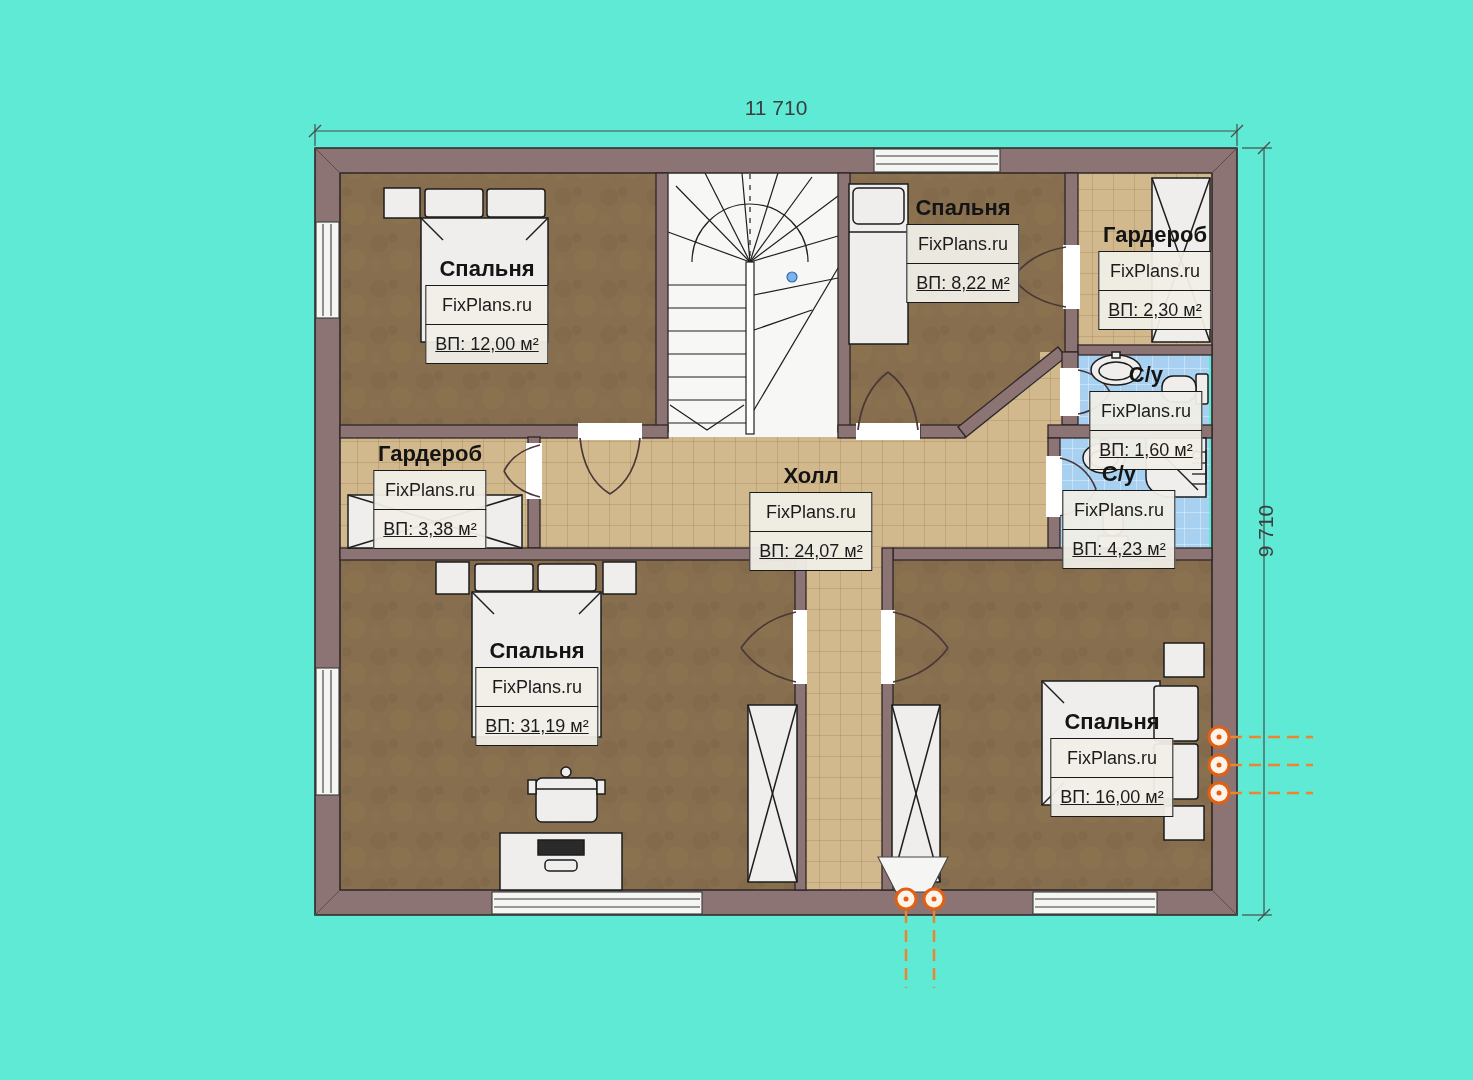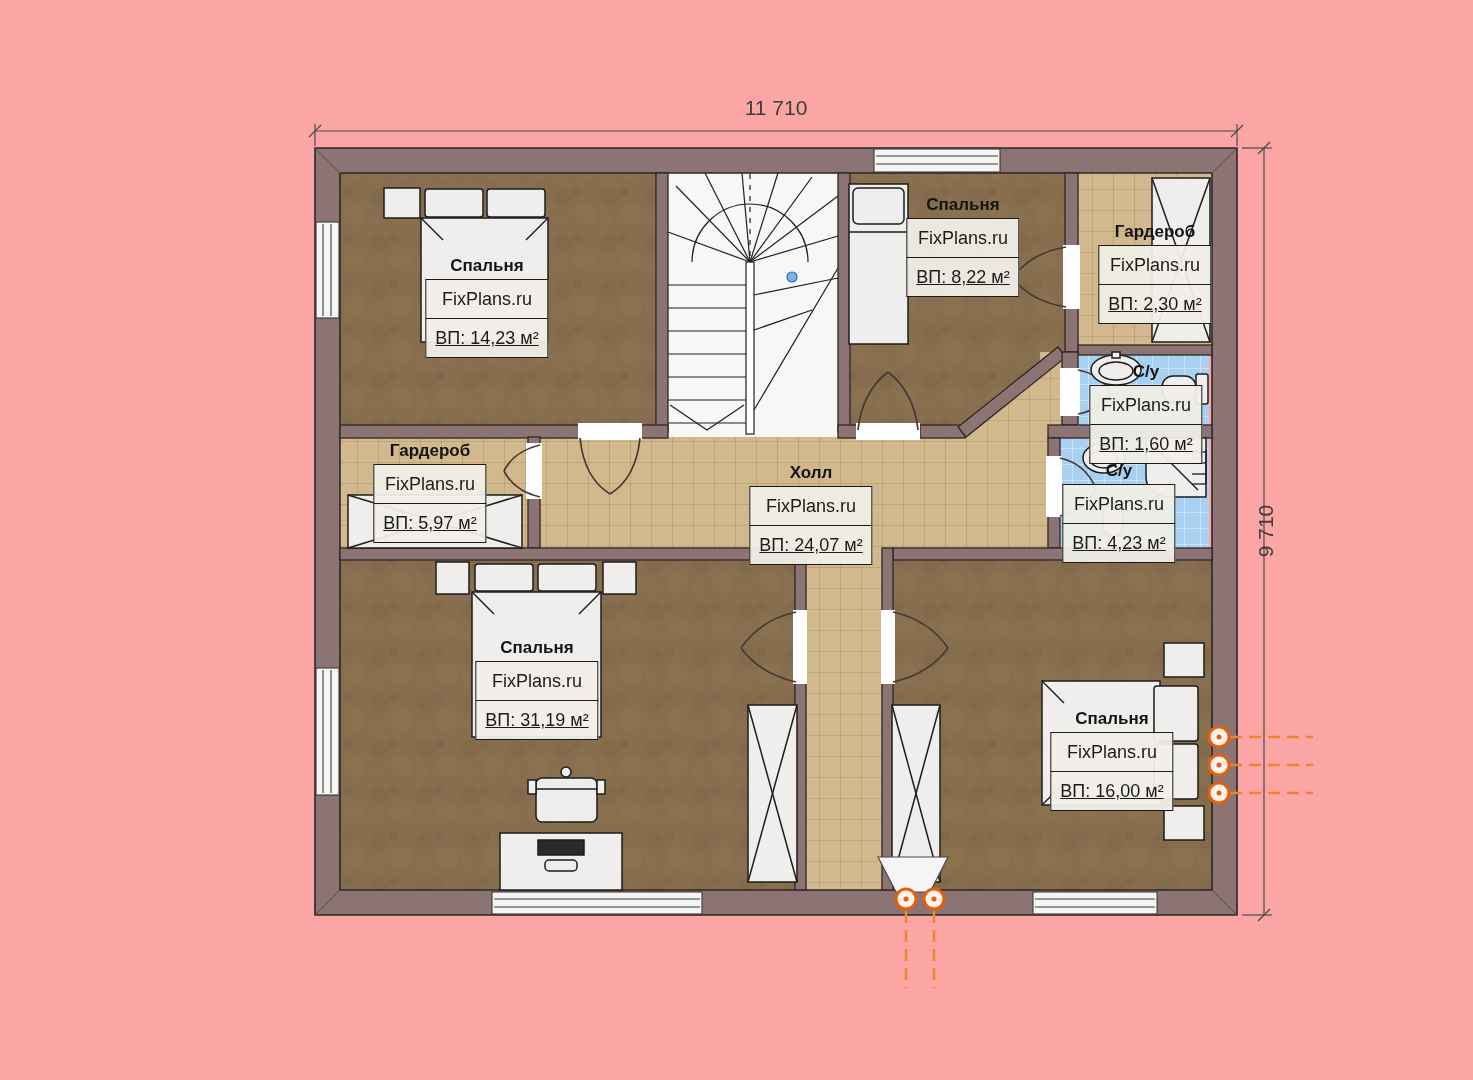--- a/index.html
+++ b/index.html
@@ -1,21 +1,21 @@
 <!DOCTYPE html>
 <html><head>
 <meta charset="utf-8">
 <style>
   html,body{margin:0;padding:0;background:#ffffff;}
-  #canvas{position:relative;width:1473px;height:1080px;background:#fca5a5;overflow:hidden;
+  #canvas{position:relative;width:1473px;height:1080px;background:#5eead4;overflow:hidden;
           font-family:"Liberation Sans",sans-serif;}
   #plan-svg{position:absolute;left:0;top:0;}
   .room-label{position:absolute;transform:translateX(-50%);display:flex;flex-direction:column;
               align-items:center;color:#161616;z-index:5;}
-  .room-name{font-weight:bold;font-size:17px;margin-bottom:3px;white-space:nowrap;color:#141414;}
+  .room-name{font-weight:bold;font-size:22px;margin-bottom:3px;white-space:nowrap;color:#141414;}
   .label-boxes{display:flex;flex-direction:column;align-items:stretch;}
   .brand-box,.area-box{border:1.6px solid #1a1a1a;background:rgba(240,238,231,0.95);
        padding:7px 9px;font-size:18px;text-align:center;line-height:1.35;white-space:nowrap;color:#1b1b1b;}
   .area-box{margin-top:-1.6px;text-decoration:underline;}
   .dim-label{position:absolute;font-size:21px;color:#3d3d3d;z-index:4;white-space:nowrap;}
   .dim-top{left:776px;top:96px;transform:translateX(-50%);}
   .dim-right{left:1266px;top:531px;transform:translate(-50%,-50%) rotate(-90deg);}
 </style>
 </head>
 <body>
@@ -323,21 +323,21 @@
   </g>
 </svg>
 
   <div class="dim-label dim-top">11 710</div>
   <div class="dim-label dim-right">9 710</div>
 
   <div class="room-label" style="left:487px;top:256px">
     <div class="room-name">Спальня</div>
     <div class="label-boxes">
       <div class="brand-box">FixPlans.ru</div>
-      <div class="area-box">ВП: 14,23 м²</div>
+      <div class="area-box">ВП: 12,00 м²</div>
     </div>
   </div>
 
   <div class="room-label" style="left:963px;top:195px">
     <div class="room-name">Спальня</div>
     <div class="label-boxes">
       <div class="brand-box">FixPlans.ru</div>
       <div class="area-box">ВП: 8,22 м²</div>
     </div>
   </div>
@@ -363,21 +363,21 @@
     <div class="label-boxes">
       <div class="brand-box">FixPlans.ru</div>
       <div class="area-box">ВП: 4,23 м²</div>
     </div>
   </div>
 
   <div class="room-label" style="left:430px;top:441px">
     <div class="room-name">Гардероб</div>
     <div class="label-boxes">
       <div class="brand-box">FixPlans.ru</div>
-      <div class="area-box">ВП: 5,97 м²</div>
+      <div class="area-box">ВП: 3,38 м²</div>
     </div>
   </div>
 
   <div class="room-label" style="left:811px;top:463px">
     <div class="room-name">Холл</div>
     <div class="label-boxes">
       <div class="brand-box">FixPlans.ru</div>
       <div class="area-box">ВП: 24,07 м²</div>
     </div>
   </div>

